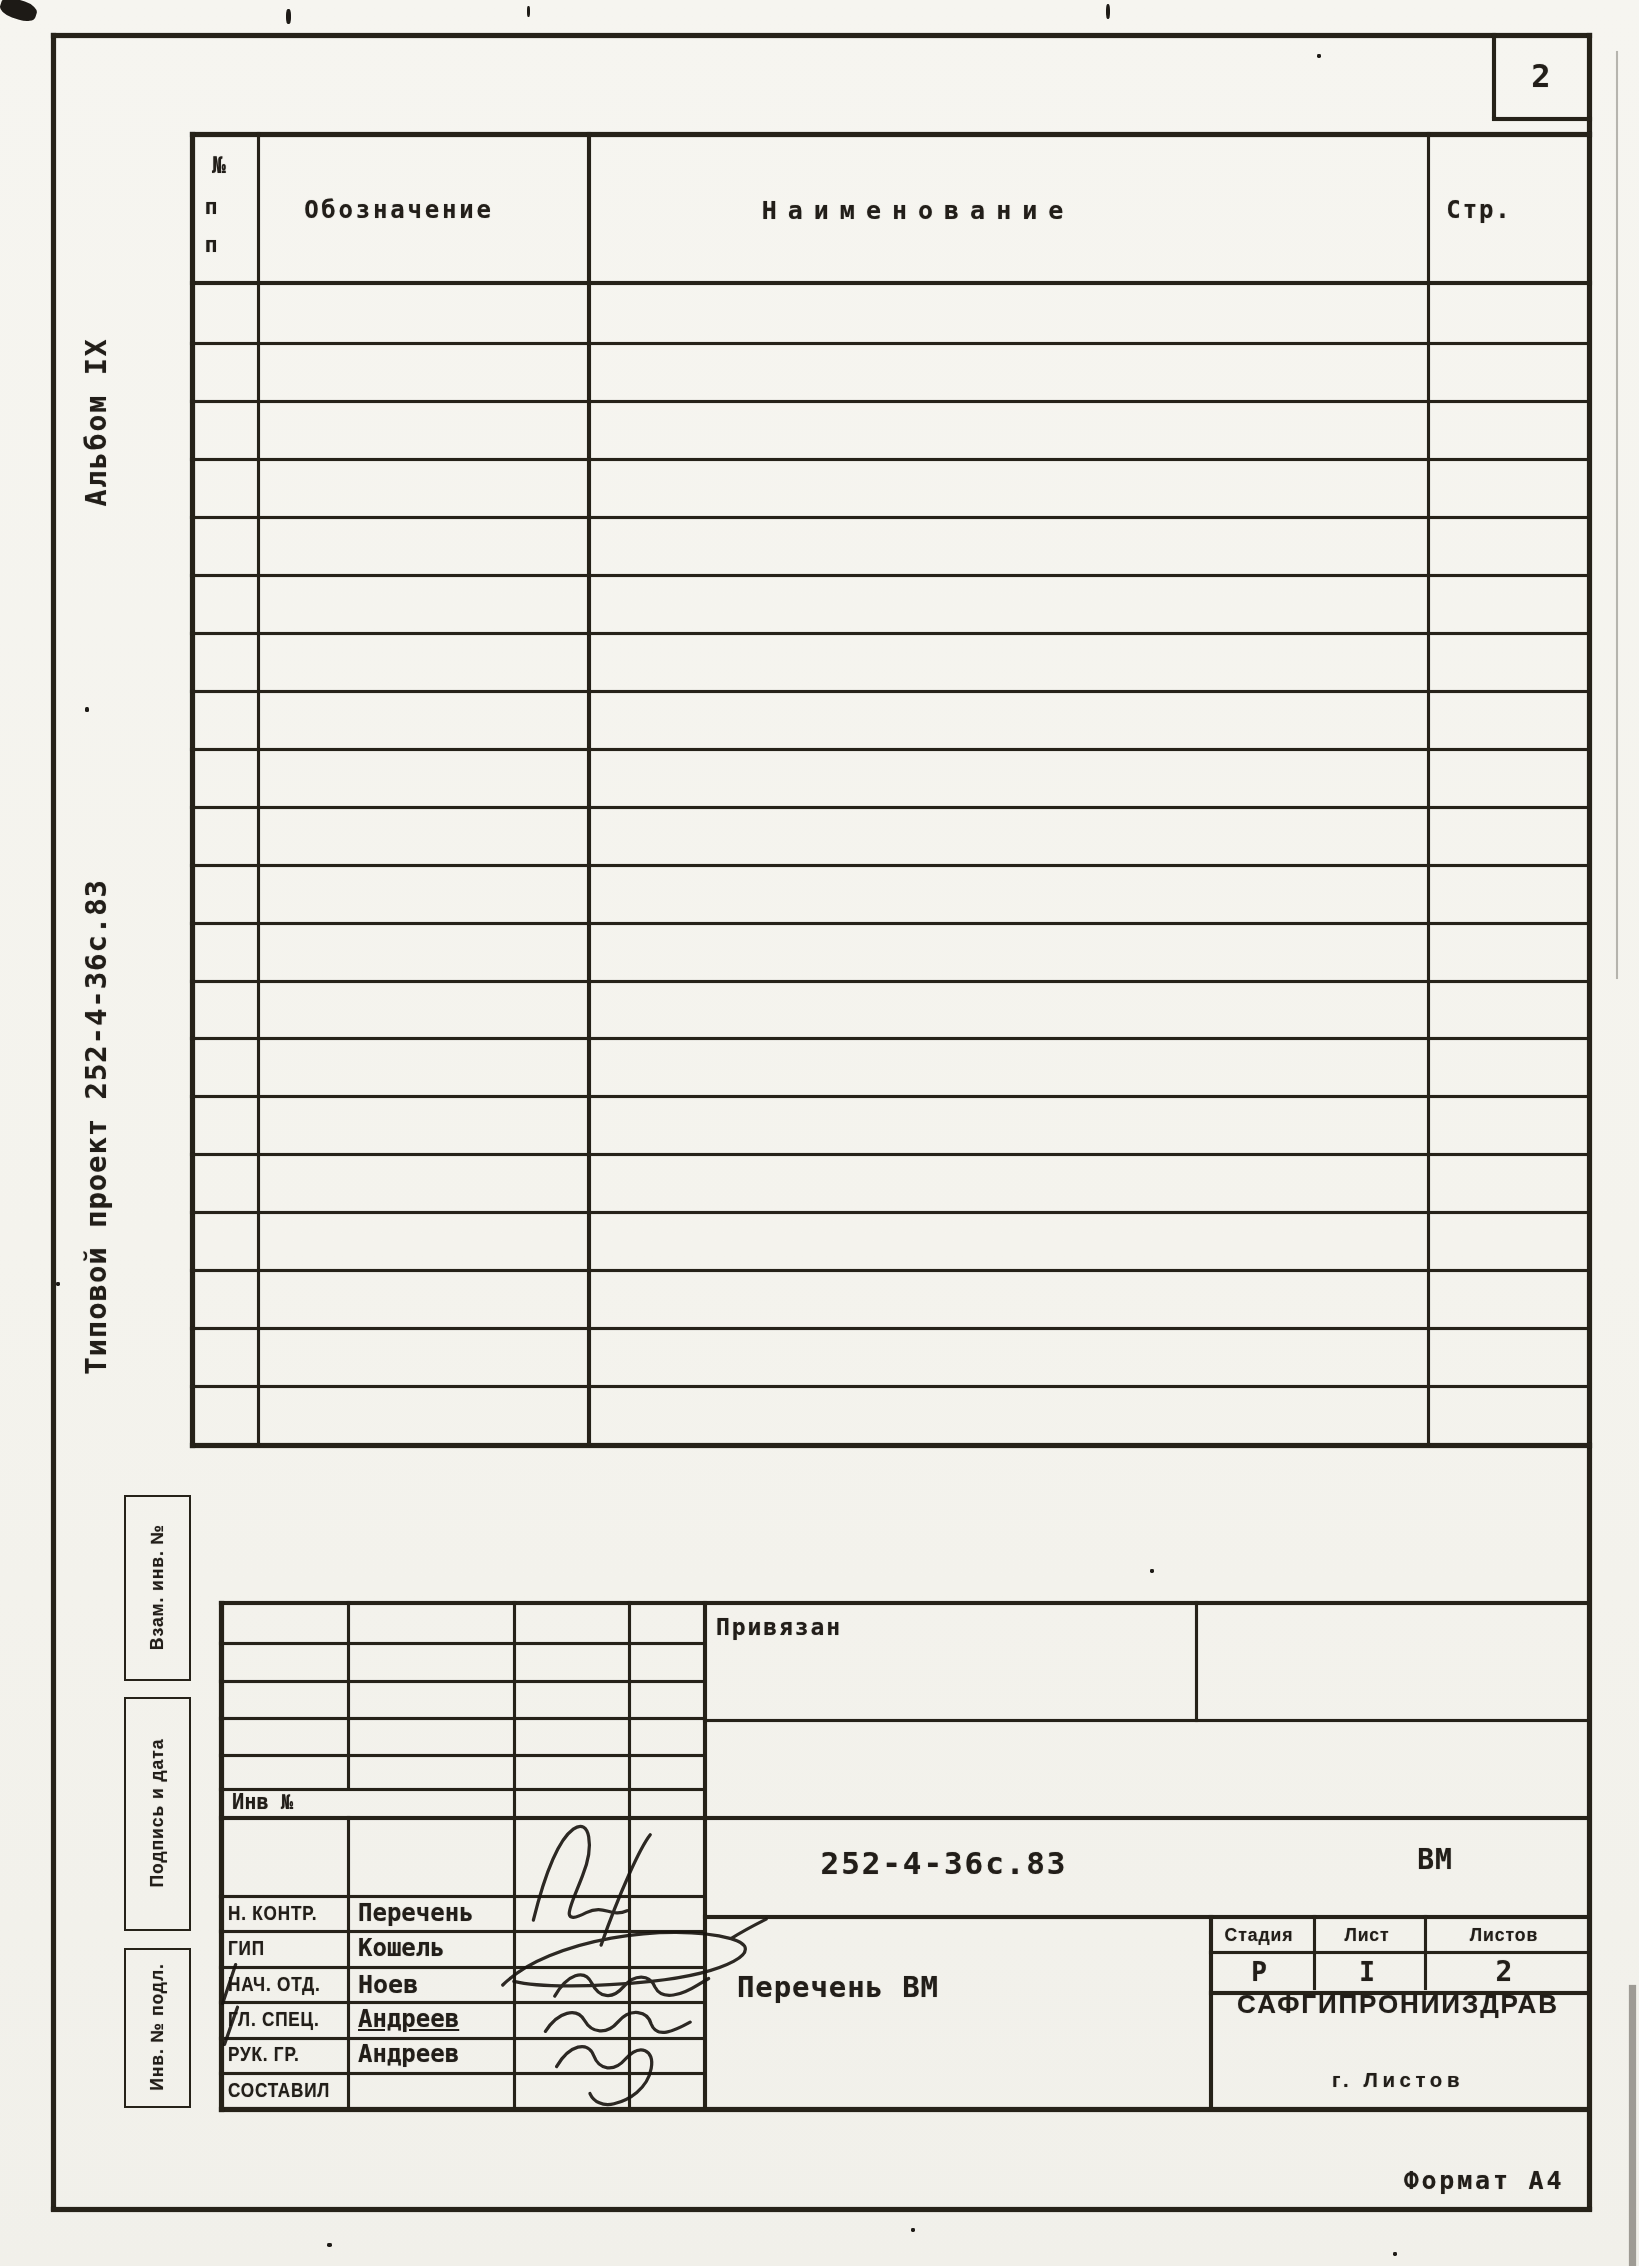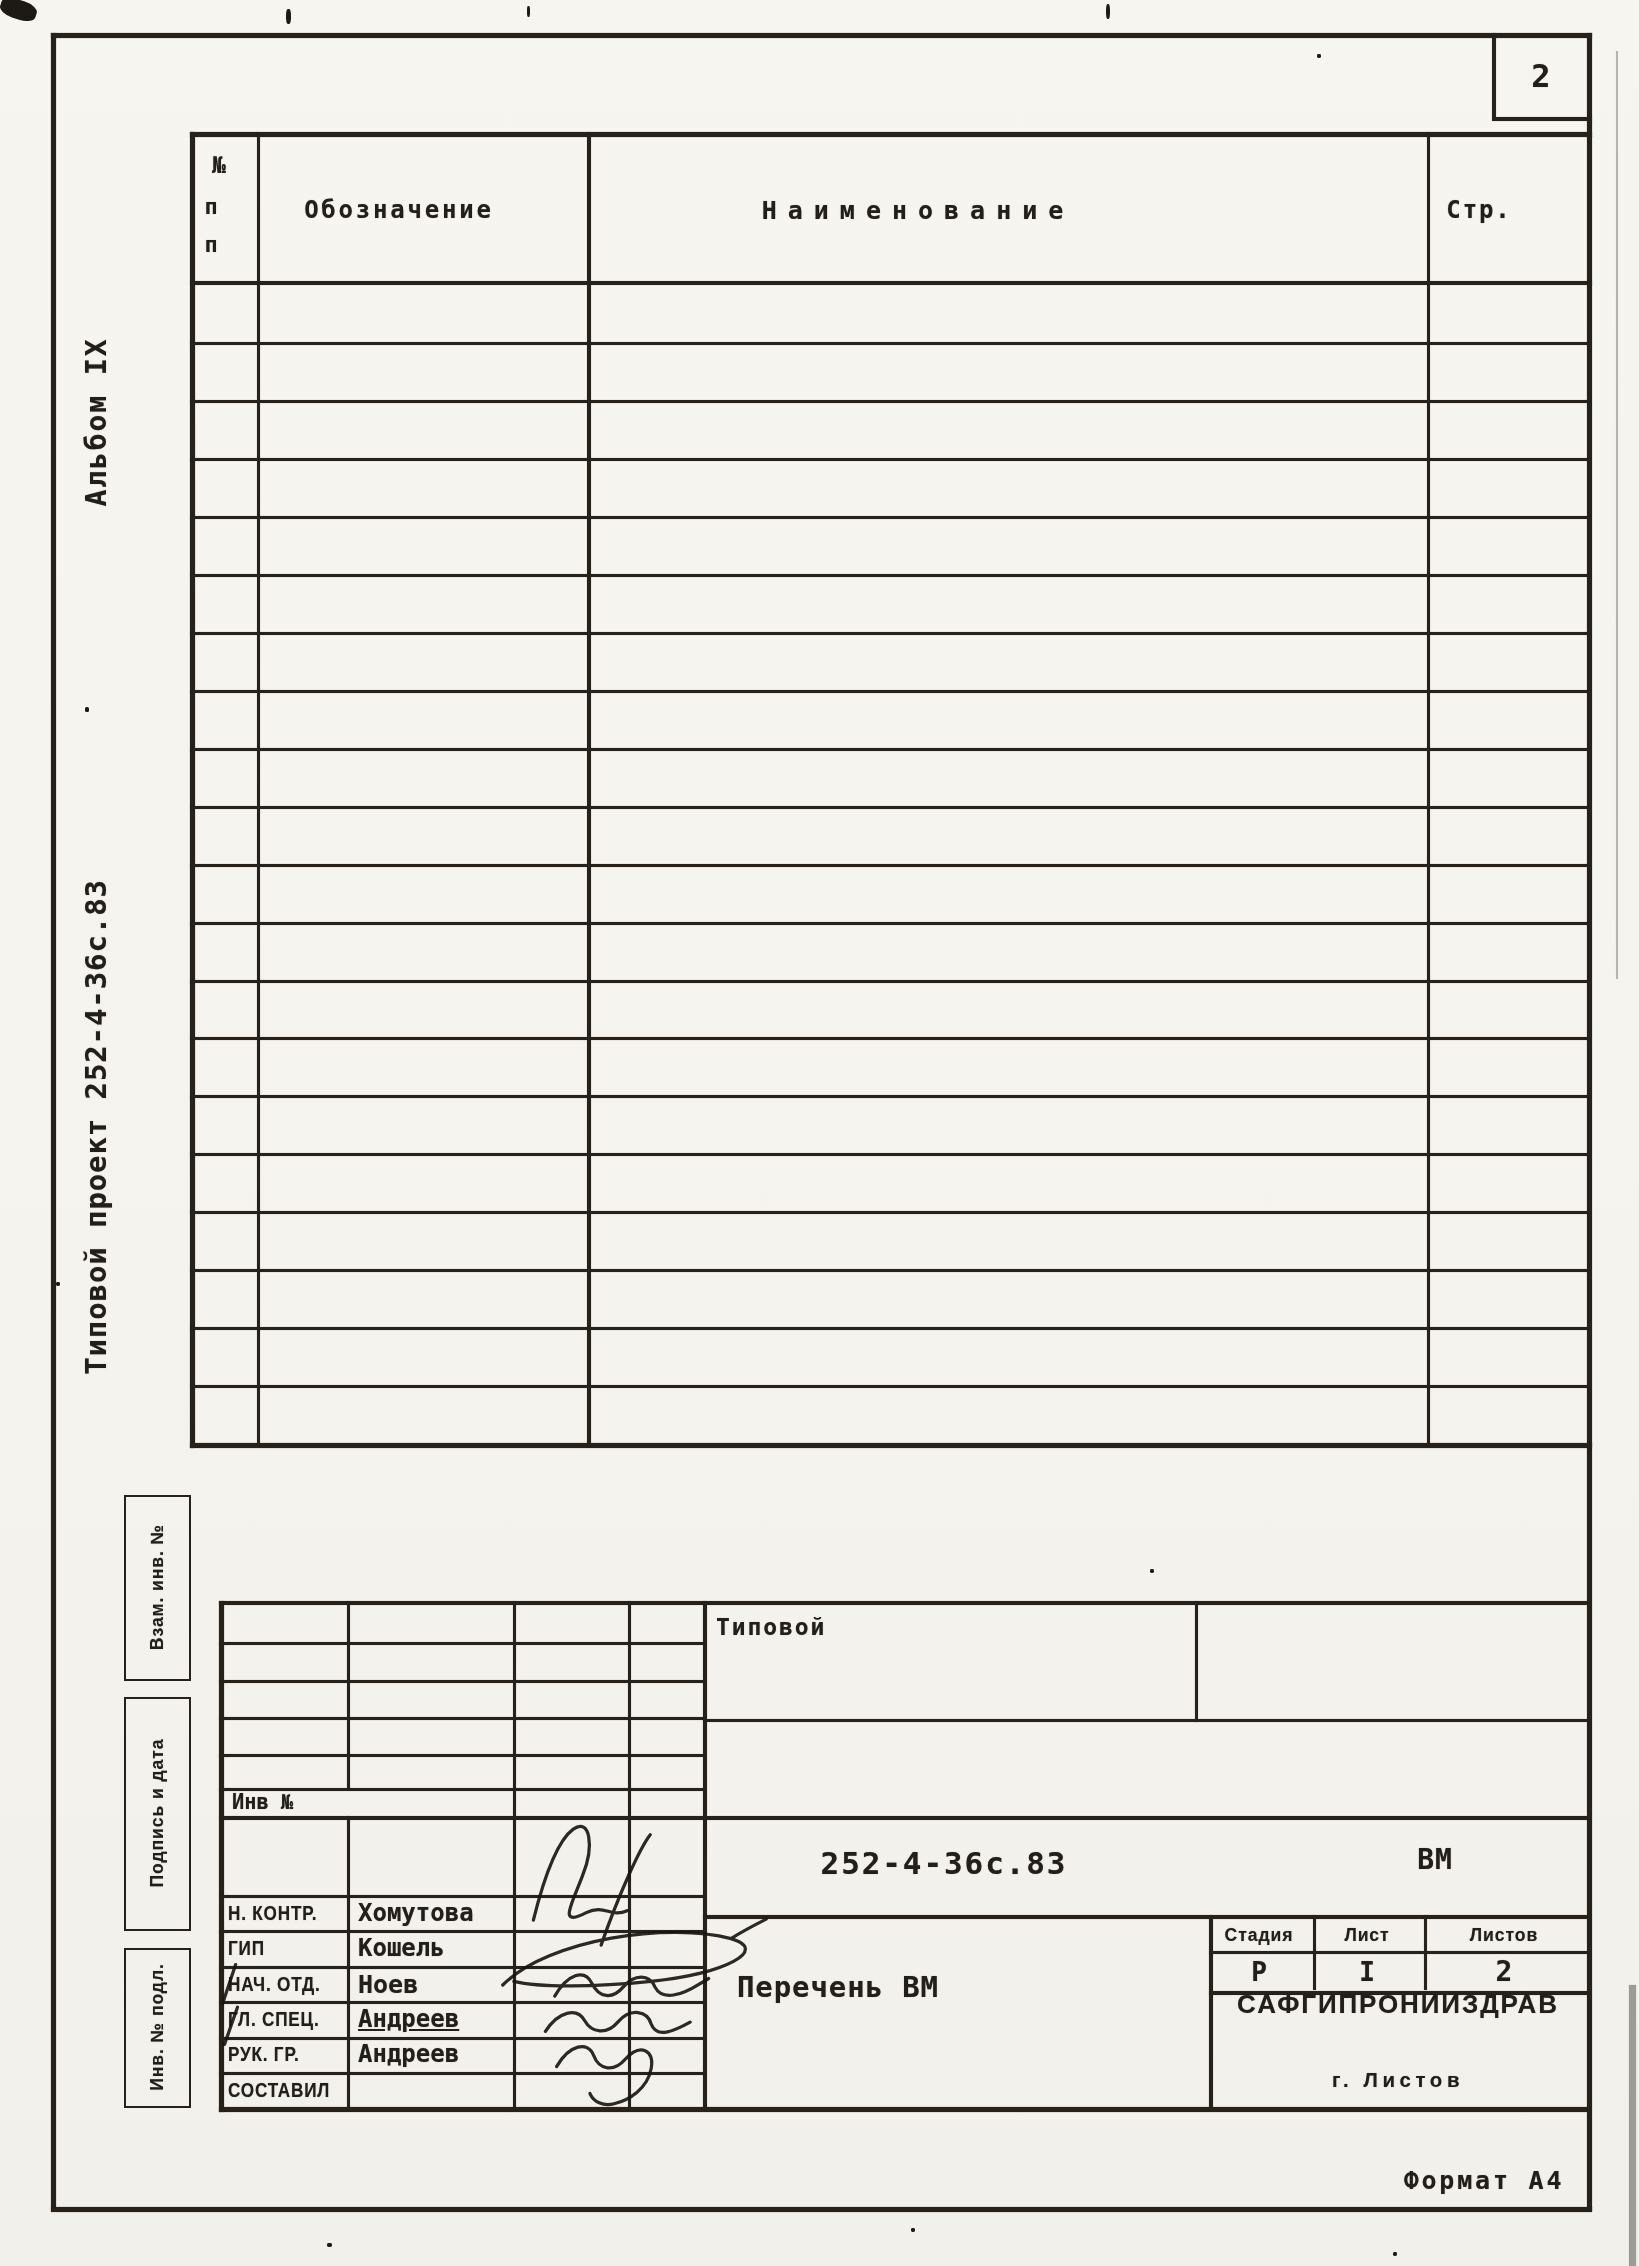--- a/index.html
+++ b/index.html
@@ -150,21 +150,21 @@
   <div class="hl" style="left:219px;top:1717px;width:484px;height:2.8px;"></div>
   <div class="hl" style="left:219px;top:1754px;width:484px;height:2.8px;"></div>
   <div class="hl" style="left:219px;top:1788px;width:484px;height:2.8px;"></div>
   <div class="hl" style="left:219px;top:1816px;width:1368px;height:3.7px;"></div>
   <div class="hl" style="left:219px;top:1895px;width:484px;height:2.8px;"></div>
 
   <div class="t" style="left:232px;top:1790px;font-size:20.4px;">Инв №</div>
 
   <div class="vl" style="left:1195px;top:1601px;width:2.8px;height:121px;"></div>
   <div class="hl" style="left:703px;top:1719px;width:884px;height:2.8px;"></div>
-  <div class="t" style="left:716px;top:1614px;font-size:23px;letter-spacing:1.9px;">Типовой</div>
+  <div class="t" style="left:716px;top:1614px;font-size:23px;letter-spacing:1.9px;">Привязан</div>
 
   <div class="t c" style="left:918px;top:1863px;font-size:31px;letter-spacing:1.9px;margin-left:26px;">252-4-36с.83</div>
   <div class="t c" style="left:1435px;top:1859px;font-size:28px;letter-spacing:0.9px;">ВМ</div>
 
   <div class="hl" style="left:703px;top:1915px;width:884px;height:3.7px;"></div>
   <div class="t" style="left:737px;top:1970px;font-size:29px;letter-spacing:0.9px;">Перечень ВМ</div>
 
   <div class="vl" style="left:1209px;top:1915px;width:3.7px;height:192px;"></div>
   <div class="vl" style="left:1313px;top:1915px;width:2.8px;height:75px;"></div>
   <div class="vl" style="left:1424px;top:1915px;width:2.8px;height:75px;"></div>
@@ -174,21 +174,21 @@
   <div class="t c sans" style="left:1367px;top:1935px;font-size:17.6px;letter-spacing:0.9px;">Лист</div>
   <div class="t c sans" style="left:1504px;top:1935px;font-size:17.6px;letter-spacing:0.9px;">Листов</div>
   <div class="t c" style="left:1259px;top:1972px;font-size:26px;">Р</div>
   <div class="t c" style="left:1367px;top:1972px;font-size:26px;">I</div>
   <div class="t c" style="left:1504px;top:1971px;font-size:28px;">2</div>
   <div class="t c sans" style="left:1398px;top:1982px;font-size:26px;letter-spacing:1.9px;margin-top:22px;">САФГИПРОНИИЗДРАВ</div>
   <div class="t c sans" style="left:1398px;top:2080px;font-size:20.4px;letter-spacing:4.6px;">г. Листов</div>
 
   <div id="roles" style="position:absolute;left:0;top:0;width:100%;height:100%;">
       <div class="t sans" style="left:228px;top:1913px;transform:translateY(-50%) scaleX(.88);transform-origin:left center;font-size:19.5px;letter-spacing:0.9px;">Н. КОНТР.</div>
-      <div class="t" style="left:358px;top:1913px;transform:translateY(-50%);font-size:24px;">Хомутова</div>
+      <div class="t" style="left:358px;top:1913px;transform:translateY(-50%);font-size:24px;">Перечень</div>
       <div class="hl" style="left:219px;top:1930px;width:484px;height:2.8px;"></div>
       <div class="t sans" style="left:228px;top:1948px;transform:translateY(-50%) scaleX(.88);transform-origin:left center;font-size:19.5px;letter-spacing:0.9px;">ГИП</div>
       <div class="t" style="left:358px;top:1948px;transform:translateY(-50%);font-size:24px;">Кошель</div>
       <div class="hl" style="left:219px;top:1966px;width:484px;height:2.8px;"></div>
       <div class="t sans" style="left:228px;top:1984px;transform:translateY(-50%) scaleX(.88);transform-origin:left center;font-size:19.5px;letter-spacing:0.9px;">НАЧ. ОТД.</div>
       <div class="t" style="left:358px;top:1984px;transform:translateY(-50%);font-size:25px;">Ноев</div>
       <div class="hl" style="left:219px;top:2001px;width:484px;height:2.8px;"></div>
       <div class="t sans" style="left:228px;top:2019px;transform:translateY(-50%) scaleX(.88);transform-origin:left center;font-size:19.5px;letter-spacing:0.9px;">ГЛ. СПЕЦ.</div>
       <div class="t" style="left:358px;top:2019px;transform:translateY(-50%);font-size:24px;text-decoration:underline;">Андреев</div>
       <div class="hl" style="left:219px;top:2037px;width:484px;height:2.8px;"></div>

